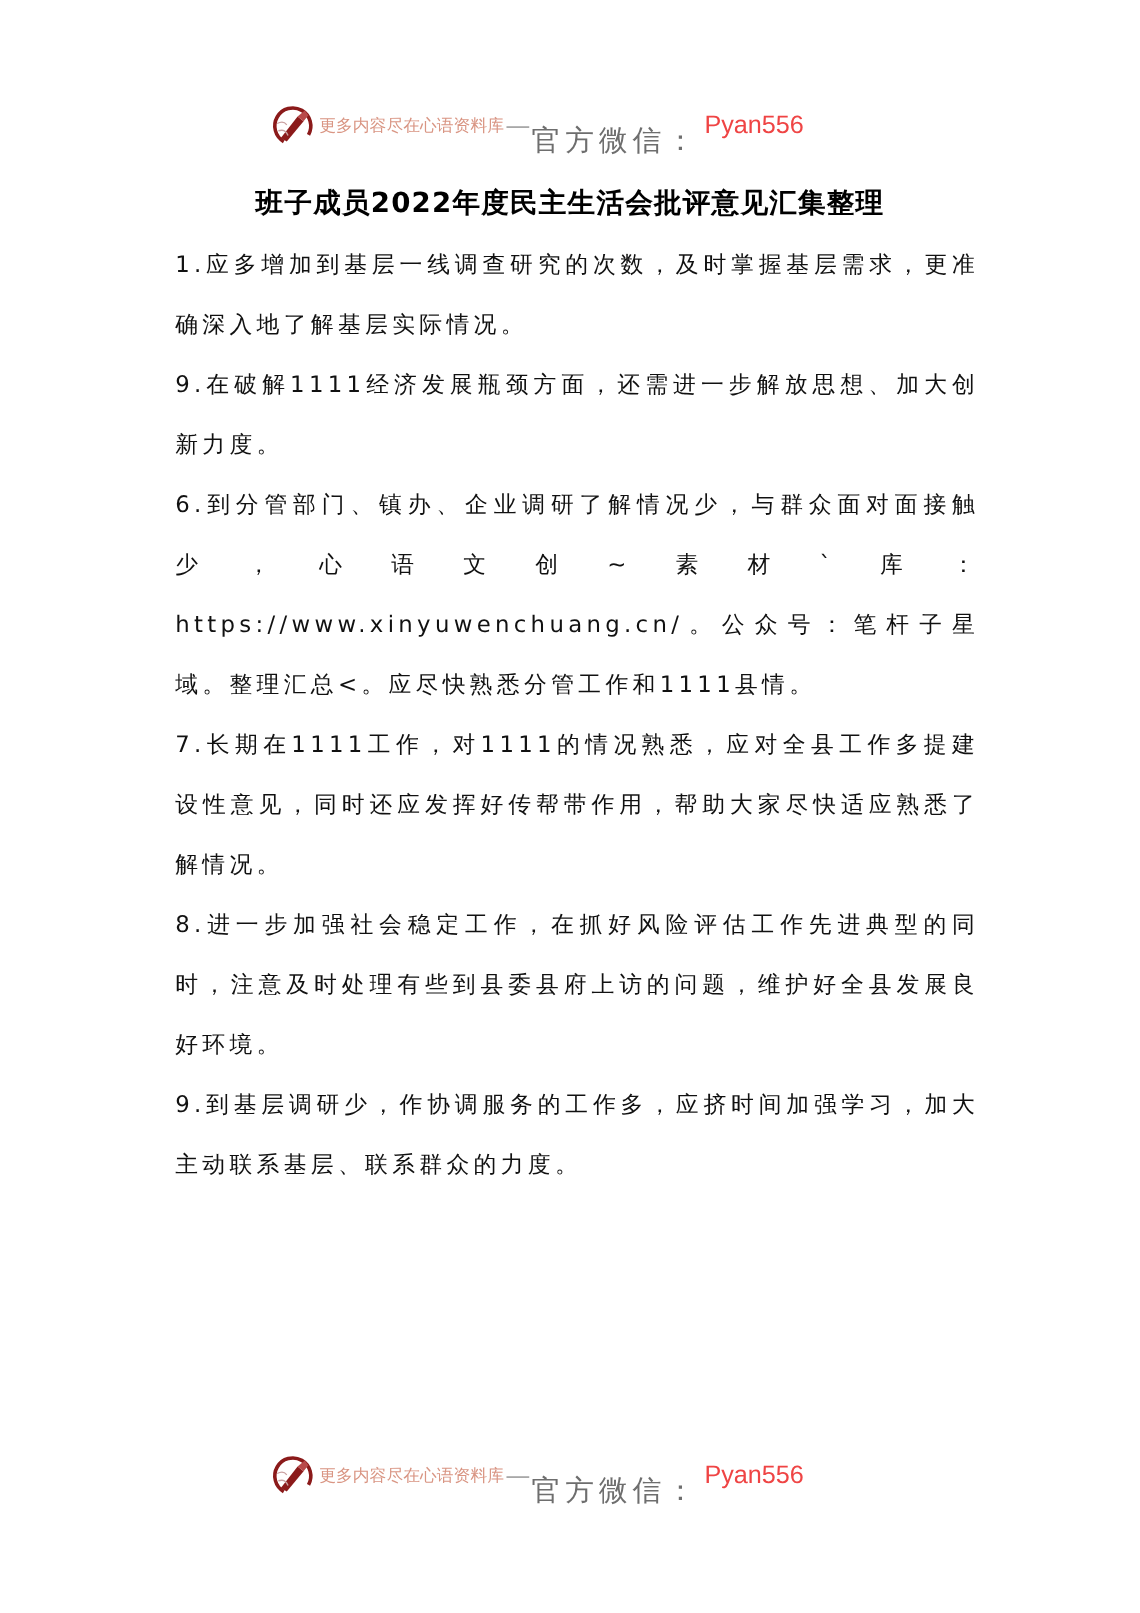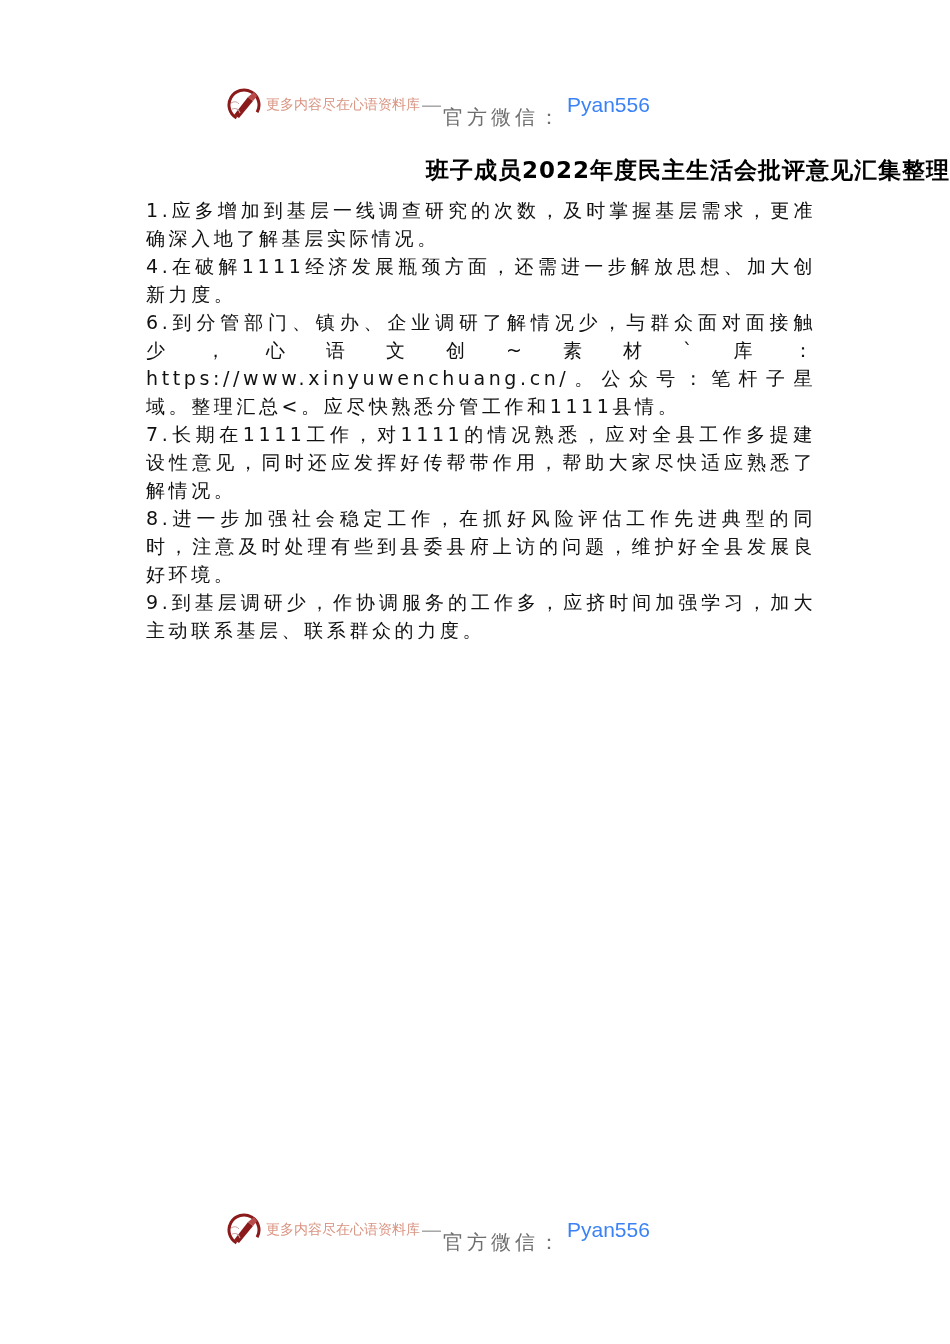--- a/index.html
+++ b/index.html
@@ -37,54 +37,54 @@
       color: #d99583;
       letter-spacing: 0px;
     }
     .banner .dash {
       color: #a8a8a8;
       font-size: 21px;
       margin: 0 1px;
     }
     .banner .wechat-label {
       font-family: "DejaVu Serif", "Liberation Serif", serif;
-      font-size: 20px;
+      font-size: 24px;
       color: #6e6e6e;
       letter-spacing: 4px;
       margin-top: 24px;
     }
     .banner .wechat-id {
       font-family: "Liberation Sans", sans-serif;
       font-size: 21px;
-      color: #3b82f6;
+      color: #ef4444;
       margin-left: 4px;
     }
     .title {
       position: absolute;
       top: 150px;
       left: 0;
       width: 950px;
-      text-align: right;
+      text-align: center;
       font-family: "DejaVu Sans", "Liberation Sans", sans-serif;
       font-weight: bold;
       font-size: 23px;
       color: #000000;
       letter-spacing: 1px;
       line-height: 40px;
     }
     .content {
       position: absolute;
       top: 196px;
       left: 146px;
       width: 670px;
     }
     .para {
       margin: 0;
       font-size: 19px;
-      line-height: 28px;
+      line-height: 50px;
       letter-spacing: 3.6px;
       color: #111111;
       text-align: justify;
     }
   </style>
 </head>
 <body>
 
 <div class="banner top">
   <span class="logo">
@@ -99,21 +99,21 @@
   <span class="promo">更多内容尽在心语资料库</span>
   <span class="dash">—</span>
   <span class="wechat-label">官方微信：</span>
   <span class="wechat-id">Pyan556</span>
 </div>
 
 <div class="title">班子成员2022年度民主生活会批评意见汇集整理</div>
 
 <div class="content">
   <p class="para">1.应多增加到基层一线调查研究的次数，及时掌握基层需求，更准确深入地了解基层实际情况。</p>
-  <p class="para">4.在破解1111经济发展瓶颈方面，还需进一步解放思想、加大创新力度。</p>
+  <p class="para">9.在破解1111经济发展瓶颈方面，还需进一步解放思想、加大创新力度。</p>
   <p class="para">6.到分管部门、镇办、企业调研了解情况少，与群众面对面接触少，心语文创~素材`库：https://www.xinyuwenchuang.cn/。公众号：笔杆子星域。整理汇总&lt;。应尽快熟悉分管工作和1111县情。</p>
   <p class="para">7.长期在1111工作，对1111的情况熟悉，应对全县工作多提建设性意见，同时还应发挥好传帮带作用，帮助大家尽快适应熟悉了解情况。</p>
   <p class="para">8.进一步加强社会稳定工作，在抓好风险评估工作先进典型的同时，注意及时处理有些到县委县府上访的问题，维护好全县发展良好环境。</p>
   <p class="para">9.到基层调研少，作协调服务的工作多，应挤时间加强学习，加大主动联系基层、联系群众的力度。</p>
 </div>
 
 <div class="banner bottom">
   <span class="logo">
     <svg width="36" height="36" viewBox="0 0 36 36">
       <circle cx="18" cy="18" r="15" fill="none" stroke="#8b1a1a" stroke-width="3" stroke-dasharray="70 24" transform="rotate(120 18 18)"></circle>

